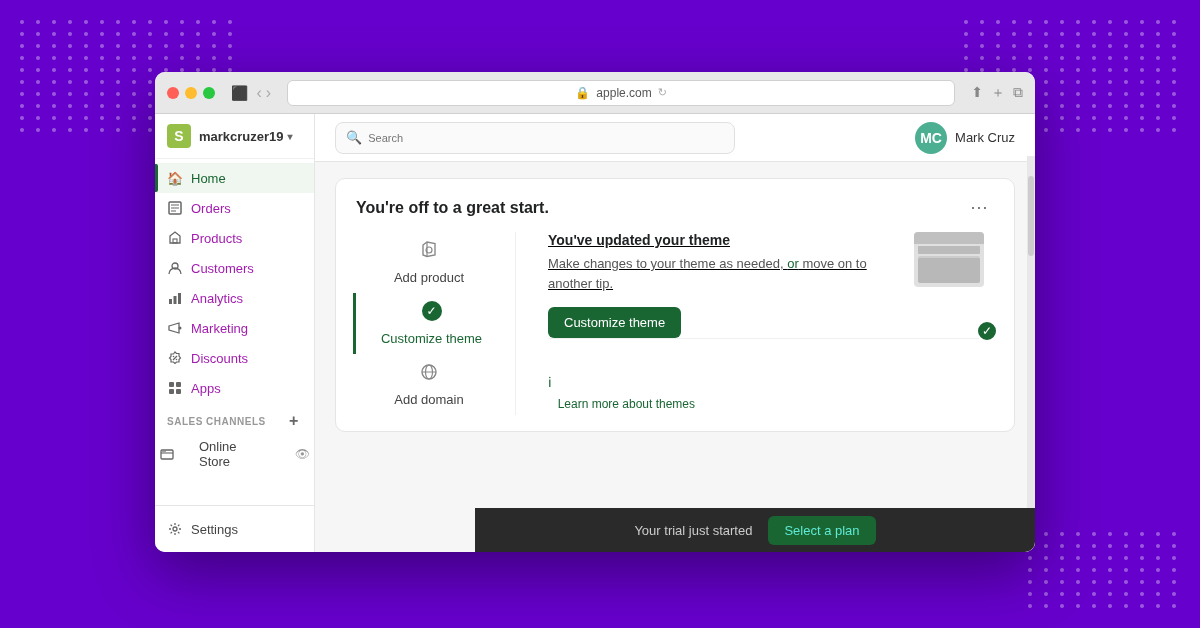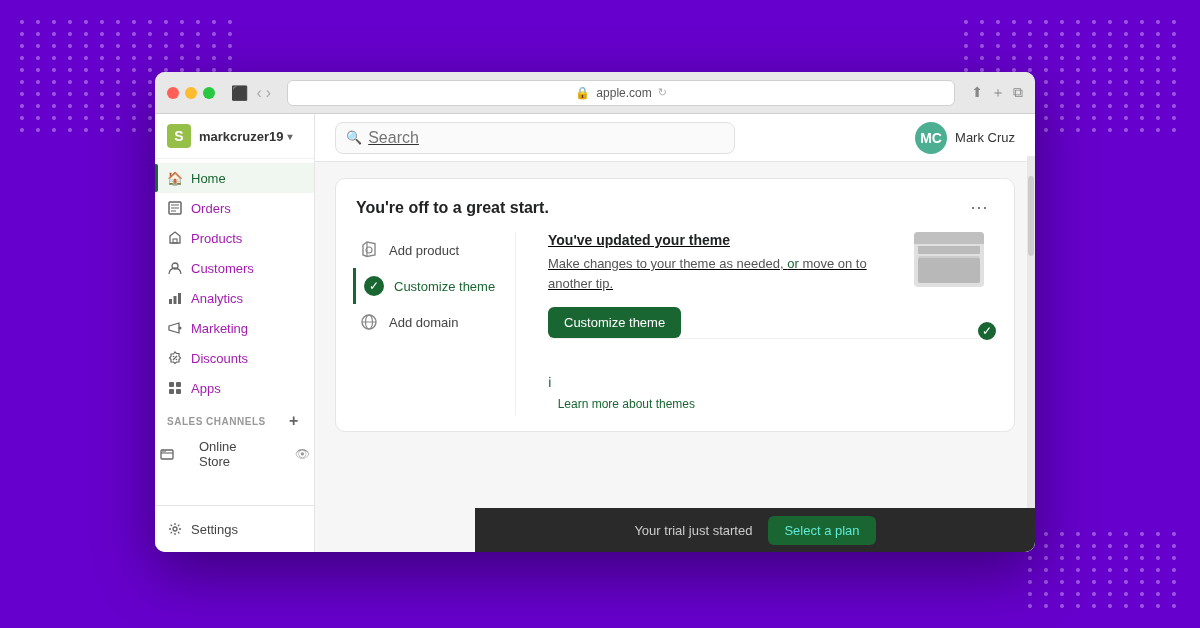--- a/index.html
+++ b/index.html
@@ -255,25 +255,24 @@
       border-radius: 8px;
       display: flex;
       align-items: center;
       padding: 0 10px;
       gap: 6px;
       background: #fafafa;
     }
     .search-bar input {
       border: none;
       background: transparent;
-      font-size: 16px;
+      font-size: 11px;
       color: #333;
       outline: none;
       flex: 1;
-      text-decoration: underline;
     }
     .user-avatar {
       width: 32px;
       height: 32px;
       border-radius: 50%;
       background: #4caf92;
       display: flex;
       align-items: center;
       justify-content: center;
       color: white;
@@ -333,20 +332,21 @@
     }
     .step-item {
       display: flex;
       align-items: center;
       gap: 10px;
       padding: 8px 0;
       font-size: 13px;
       color: #444;
       cursor: pointer;
       border-left: 3px solid transparent;
+      flex-direction: column;
     }
     .step-item.active {
       color: #1a6633;
       border-left: 3px solid #1a6633;
       padding-left: 8px;
       margin-left: -3px;
     }
     .step-icon {
       width: 20px;
       height: 20px;

